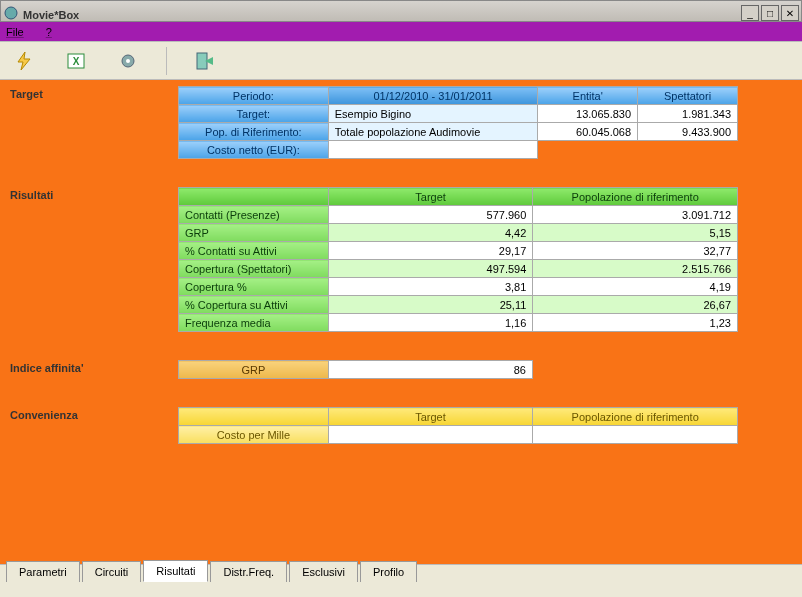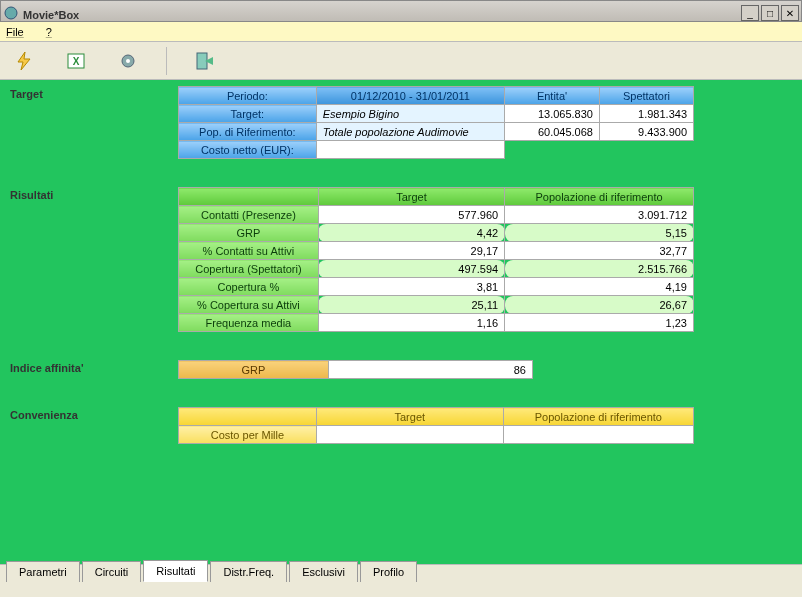--- a/index.html
+++ b/index.html
@@ -3,44 +3,44 @@
 <meta charset="utf-8">
 <style>
 * { box-sizing: border-box; margin: 0; padding: 0; }
 body { font-family: Tahoma, Arial, sans-serif; font-size: 11px; background: #ece9d8; width: 802px; height: 597px; overflow: hidden; }
 
 .titlebar { height: 22px; background: linear-gradient(#d6d3ce,#c0bcb5); border: 1px solid #888; display: flex; align-items: flex-end; padding: 0 2px; }
 .titlebar .icon { width: 16px; height: 16px; margin-right: 4px; display: inline-flex; align-items: center; justify-content: center; }
 .titlebar .title { flex: 1; font-weight: bold; color: #333; }
 .winbtn { width: 18px; height: 16px; border: 1px solid #666; background: #d4d0c8; margin-left: 2px; display: inline-flex; align-items: center; justify-content: center; font-size: 10px; font-family: Arial; }
 
-.menubar { height: 20px; display: flex; align-items: center; padding: 0 6px; gap: 22px; border-bottom: 1px solid #bbb; background: #fef9c3; }
+.menubar { height: 20px; display: flex; align-items: center; padding: 0 6px; gap: 22px; border-bottom: 1px solid #bbb; background: #a21caf; }
 .menubar span { text-decoration: underline; text-decoration-color: rgba(0,0,0,0.3); }
 
 .toolbar { height: 38px; display: flex; align-items: center; padding: 0 10px; gap: 24px; border-bottom: 1px solid #bbb; background: #ece9d8; }
 .tbicon { width: 28px; height: 28px; border: 1px solid transparent; display:inline-flex; align-items:center; justify-content:center; }
 .divider { width:1px; height:28px; background:#bbb; }
 
-.content { position: absolute; top: 80px; bottom: 30px; left: 0; right: 0; overflow: auto; background: #22c55e; padding: 6px 10px; }
+.content { position: absolute; top: 80px; bottom: 30px; left: 0; right: 0; overflow: auto; background: #f97316; padding: 6px 10px; }
 
 .section { display: flex; margin-bottom: 28px; }
 .section-label { width: 168px; font-weight: bold; color: #333; padding-top: 2px; }
 .section-body { flex: 1; }
 
-table { border-collapse: collapse; width: 516px; }
+table { border-collapse: collapse; width: 560px; }
 td, th { border: 1px solid #aaa; padding: 2px 6px; height: 18px; font-size: 11px; vertical-align: middle; }
 
 .hdr-blue { background: linear-gradient(#9dd0fb,#4aa3e8); color: #003366; text-align: center; }
 .hdr-blue2 { background: linear-gradient(#7fc0f6,#3b94dc); color: #003366; text-align: center; }
-.cell-lightblue { background: #e4f4ff; font-style: italic; }
+.cell-lightblue { background: #e4f4ff; }
 .cell-white { background: #fff; text-align: right; }
 
 .hdr-green { background: linear-gradient(#8eea6b,#5ec93b); color: #0b3d0b; text-align: center; }
-.row-label-green { background: linear-gradient(#a5f086,#7fdb5e); text-align: center; color: #0b3d0b; }
-.cell-greenlite { background: #d7fbc8; text-align: right; border-radius: 8px; }
+.row-label-green { background: linear-gradient(#a5f086,#7fdb5e); text-align: left; color: #0b3d0b; }
+.cell-greenlite { background: #d7fbc8; text-align: right; }
 .row-label-orange { background: linear-gradient(#f9d27c,#eeb84a); text-align: center; color: #5a3900; }
 
 .hdr-yellow { background: linear-gradient(#ffe97a,#f7d633); color: #6a5600; text-align: center; }
 .row-label-yellow { background: linear-gradient(#fff0a6,#f9df5e); text-align: center; color: #6a5600; }
 .cell-empty { background: #fff; }
 
 .tabs { position: absolute; bottom: 0; left: 0; right: 0; height: 30px; display: flex; align-items: flex-end; padding: 16px 6px; background: #ece9d8; border-top: 1px solid #bbb; }
 .tab { padding: 4px 12px; border: 1px solid #999; border-bottom: none; margin-right: 2px; background: #ece9d8; font-size: 11px; position: relative; bottom: -1px; }
 .tab.active { background: #fff; border-bottom: 1px solid #fff; }
 

